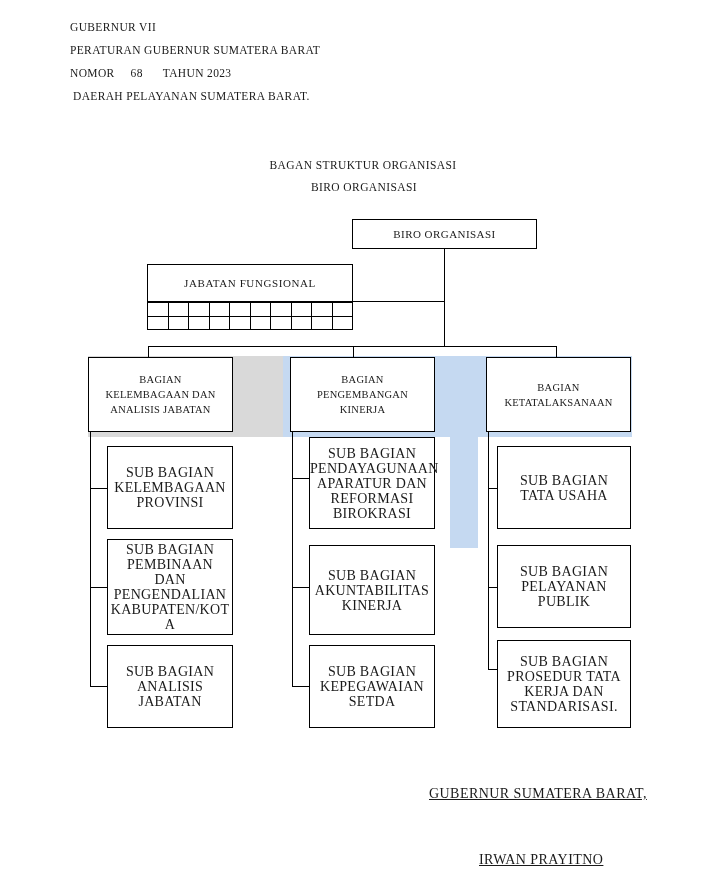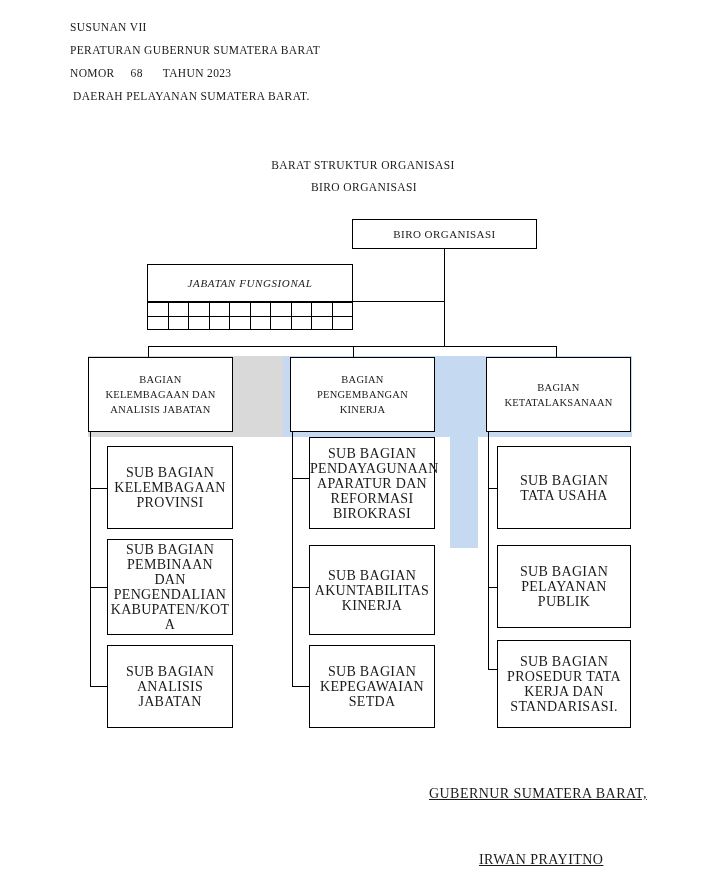--- a/index.html
+++ b/index.html
@@ -94,21 +94,21 @@
     text-align: center;
   }
   .box .box-label {
     font-size: 14px;
     line-height: 15px;
     letter-spacing: 0.3px;
     padding: 0 4px;
     width: 100%;
   }
   #box-biro .box-label { font-size: 11px; letter-spacing: 0.45px; }
-  #box-jabfung .box-label { font-size: 11px; letter-spacing: 0.6px; font-style: italic; }
+  #box-jabfung .box-label { font-size: 11px; letter-spacing: 0.6px; }
 
   .bagian-box .box-label {
     font-size: 10.5px;
     line-height: 15px;
     letter-spacing: 0.25px;
   }
 
   
   #jabfung-grid {
     position: absolute;
@@ -138,34 +138,34 @@
     white-space: nowrap;
     text-decoration: underline;
   }
   #sig-title { margin-left: 429px; }
   #sig-name  { margin-left: 479px; margin-top: 50px; }
 </style>
 </head>
 <body>
 
 <div id="header-block">
-  <div class="hdr-line">SUSUNAN VII</div>
+  <div class="hdr-line">GUBERNUR VII</div>
   <div class="hdr-line">PERATURAN GUBERNUR  SUMATERA BARAT</div>
   <div class="hdr-line nomor-row">
     <span>NOMOR</span>
     <span class="gap1"></span>
     <span>68</span>
     <span class="gap2"></span>
     <span>TAHUN 2023</span>
   </div>
   <div class="hdr-line indent">DAERAH PELAYANAN SUMATERA BARAT.</div>
 </div>
 
 <div id="chart-title">
-  <div class="t-line">BARAT STRUKTUR ORGANISASI</div>
+  <div class="t-line">BAGAN STRUKTUR ORGANISASI</div>
   <div class="t-line second">BIRO ORGANISASI</div>
 </div>
 
 <div id="chart-canvas">
 
   <div class="accent" style="left:88px; top:356px; width:195px; height:81px; background:#d9d9d9;"></div>
   <div class="accent" style="left:283px; top:356px; width:349px; height:81px; background:#c5d9f1;"></div>
   <div class="accent" style="left:450px; top:356px; width:28px; height:192px; background:#c5d9f1;"></div>
 
   <div class="box" id="box-biro" style="left:352px; top:219px; width:185px; height:30px;">

